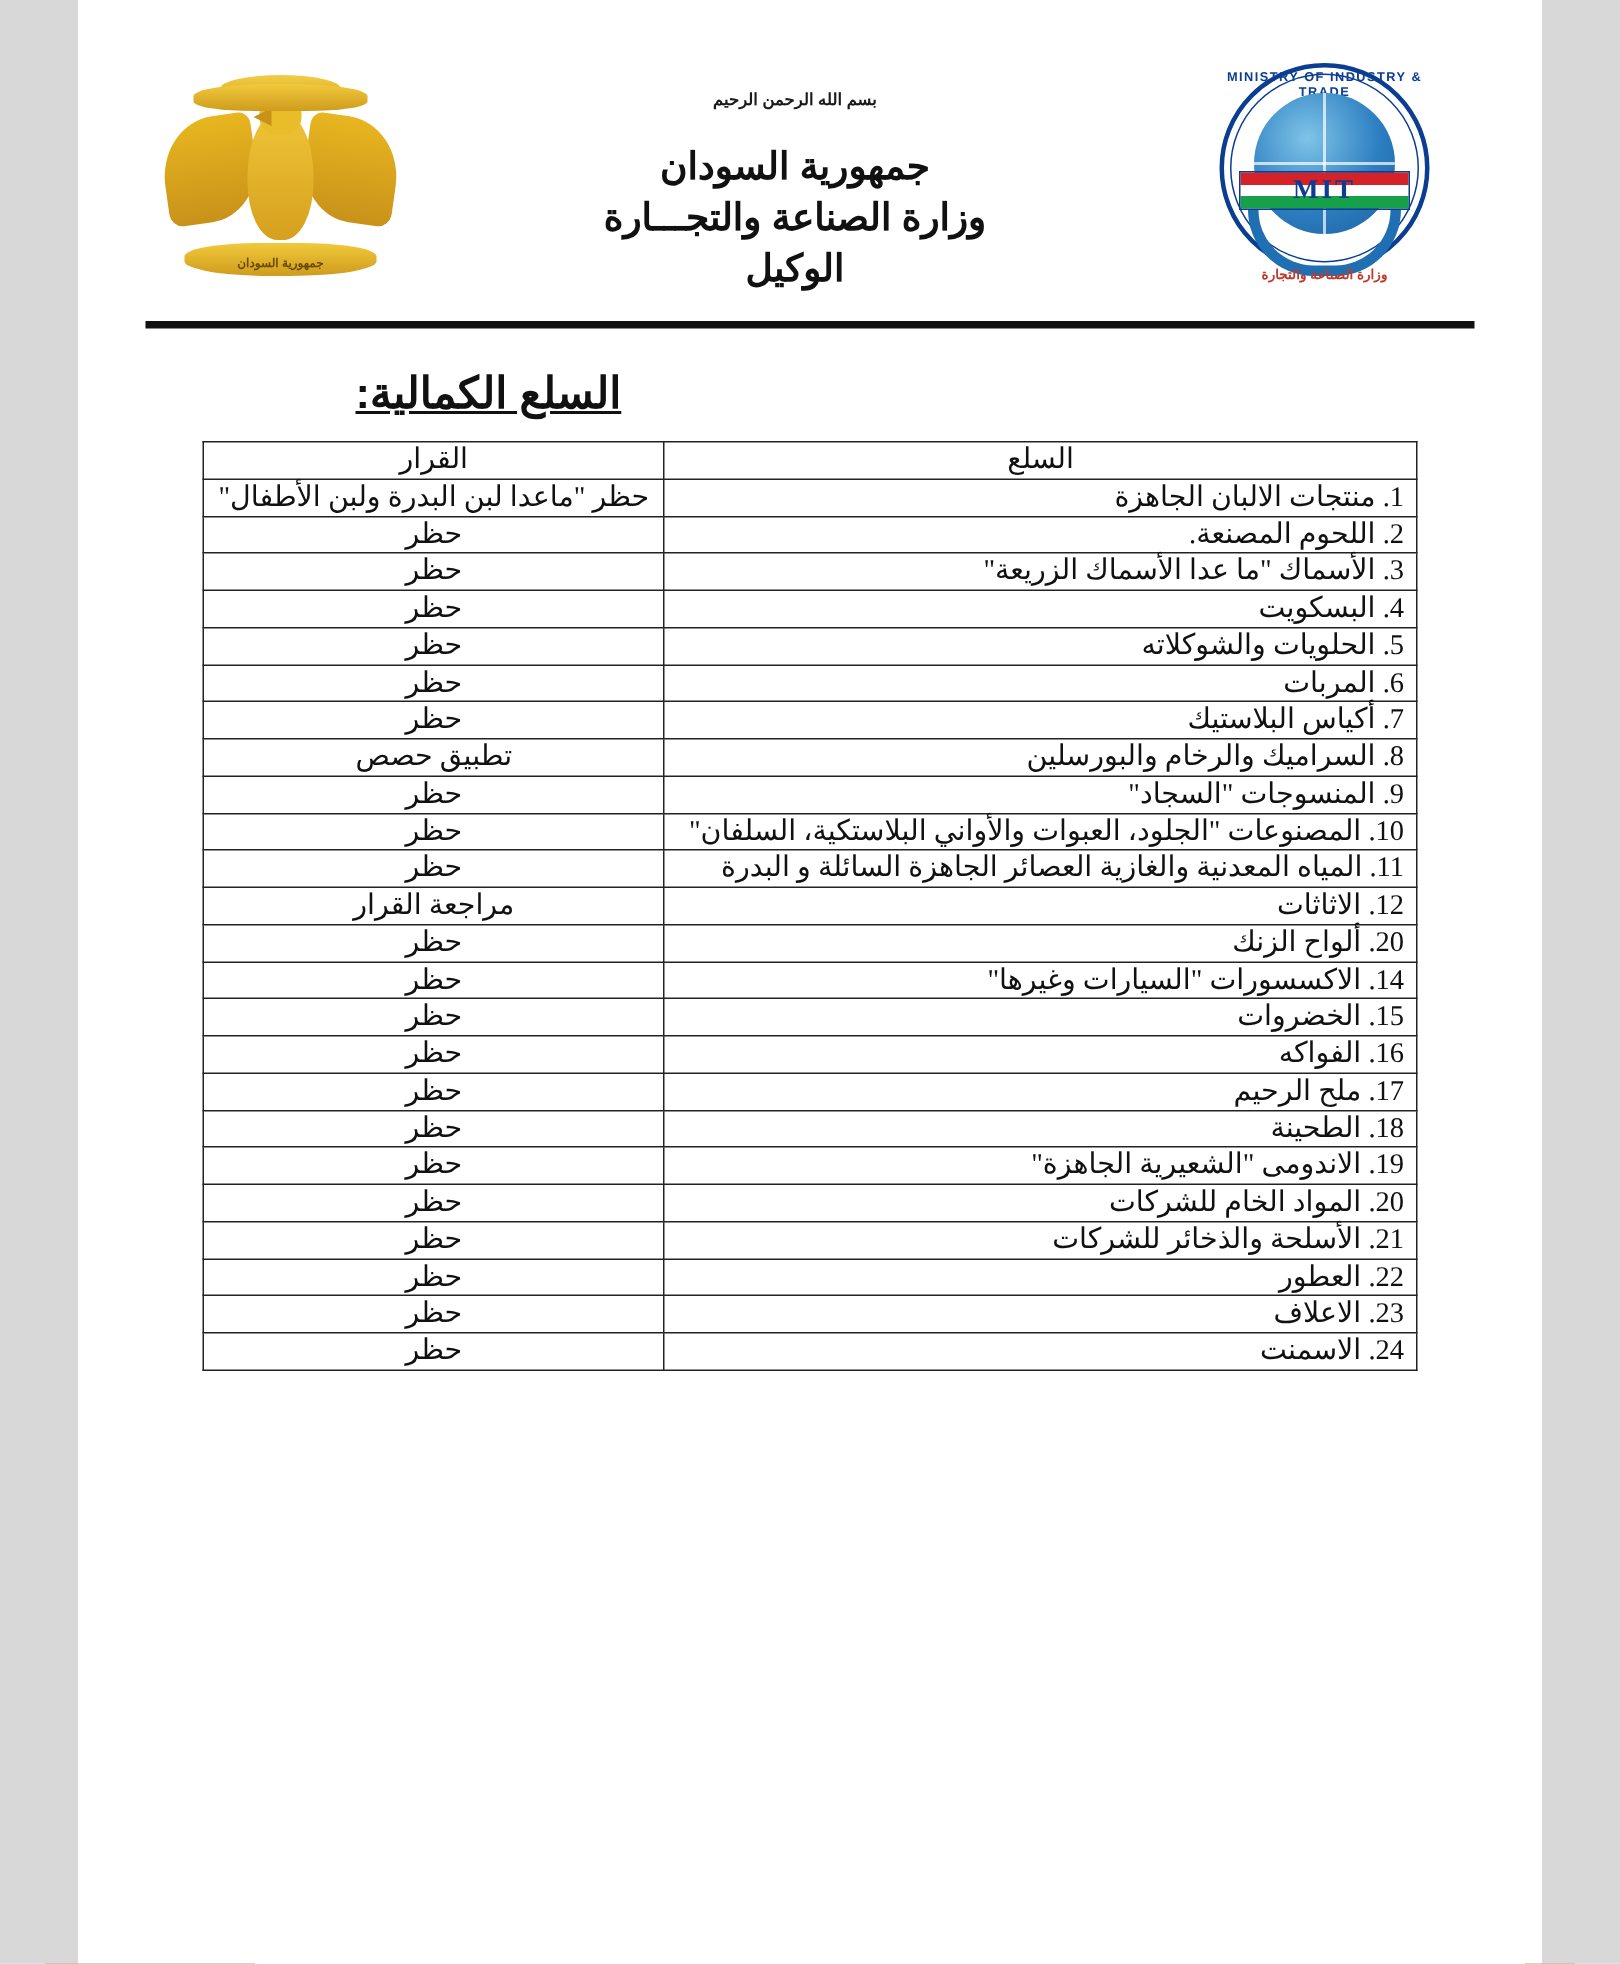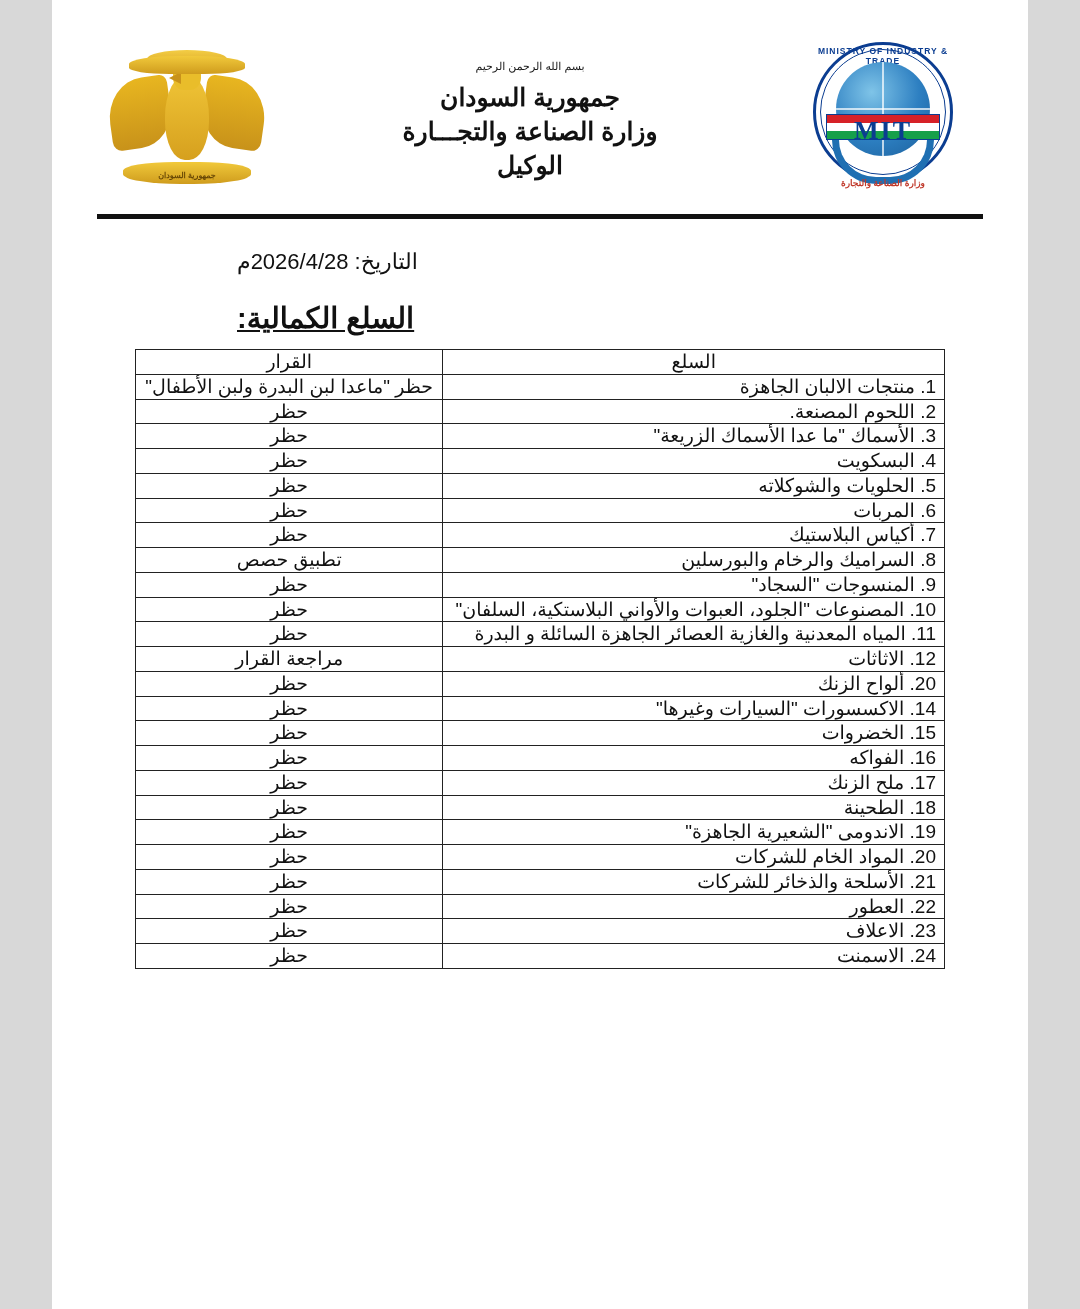--- a/index.html
+++ b/index.html
@@ -61,21 +61,22 @@
   }
   .header-center {
     flex: 1;
     text-align: center;
     padding-top: 30px;
   }
   .basmala {
     font-size: 11px;
     color: #1a1a1a;
     letter-spacing: 0;
-    margin-bottom: 8px;
+    margin-bottom: 22px;
+    font-weight: bold;
   }
   .title-line {
     font-size: 25px;
     font-weight: bold;
     color: #111;
     line-height: 1.35;
     letter-spacing: 0;
   }
 
   
@@ -131,21 +132,21 @@
     background: linear-gradient(#d62128 0 34%, #ffffff 34% 66%, #16a04a 66% 100%);
     border: 1.5px solid #0b3d91;
     box-sizing: border-box;
   }
   .mit-text {
     position: absolute;
     left: 0; right: 0;
     top: 76px;
     text-align: center;
     font-family: "Liberation Serif", serif;
-    font-size: 26px;
+    font-size: 18px;
     font-weight: bold;
     color: #0b3d91;
     letter-spacing: 2px;
   }
   .mit-gear {
     position: absolute;
     left: 24px; top: 100px;
     width: 102px; height: 44px;
     border-radius: 0 0 60px 60px;
     border: 7px solid #1f6fb2;
@@ -297,20 +298,21 @@
     table-layout: fixed;
     direction: rtl;
   }
   table.goods th, table.goods td {
     border: 1px solid #222;
     padding: 0 8px;
     font-size: 19px;
     color: #111;
     line-height: 1.25;
     vertical-align: top;
+    font-family: Liberation Serif, serif;
   }
   table.goods th {
     text-align: center;
     font-weight: normal;
   }
   col.c-item { width: 62%; }
   col.c-decision { width: 38%; }
   td.item {
     text-align: right;
   }
@@ -372,21 +374,20 @@
           <div class="eagle-scroll-top"></div>
           <div class="eagle-scroll"></div>
           <div class="eagle-label">جمهورية السودان</div>
         </div>
       </div>
 
     </div>
 
     <hr class="header-rule">
 
-    <div class="date-line">التاريخ: 2026/4/28م</div>
 
     <div class="section-title">السلع الكمالية:</div>
 
     <table class="goods">
       <colgroup>
         <col class="c-item">
         <col class="c-decision">
       </colgroup>
       <thead>
         <tr>
@@ -453,21 +454,21 @@
           </tr>
           <tr>
             <td class="item"><span class="num">15.</span> <span>الخضروات</span></td>
             <td class="decision">حظر</td>
           </tr>
           <tr>
             <td class="item"><span class="num">16.</span> <span>الفواكه</span></td>
             <td class="decision">حظر</td>
           </tr>
           <tr>
-            <td class="item"><span class="num">17.</span> <span>ملح الزنك</span></td>
+            <td class="item"><span class="num">17.</span> <span>ملح الرحيم</span></td>
             <td class="decision">حظر</td>
           </tr>
           <tr>
             <td class="item"><span class="num">18.</span> <span>الطحينة</span></td>
             <td class="decision">حظر</td>
           </tr>
           <tr>
             <td class="item"><span class="num">19.</span> <span>الاندومى "الشعيرية الجاهزة"</span></td>
             <td class="decision">حظر</td>
           </tr>

